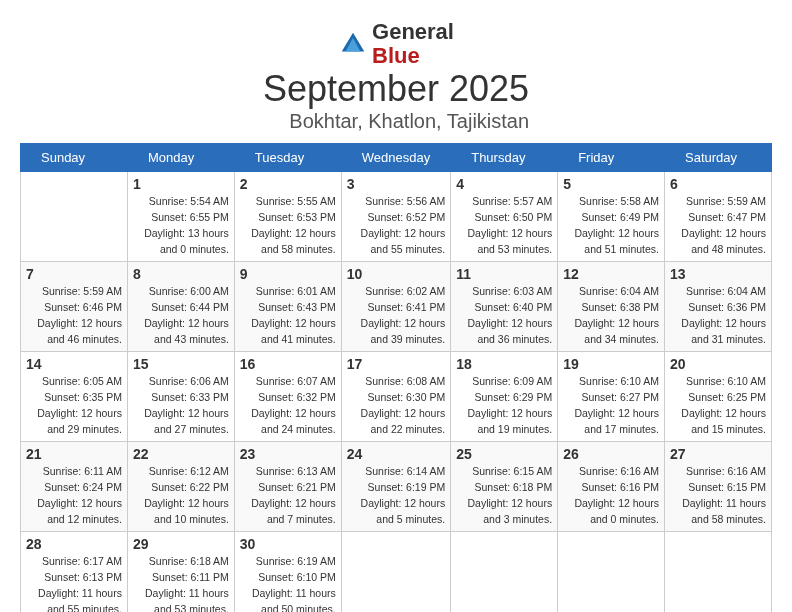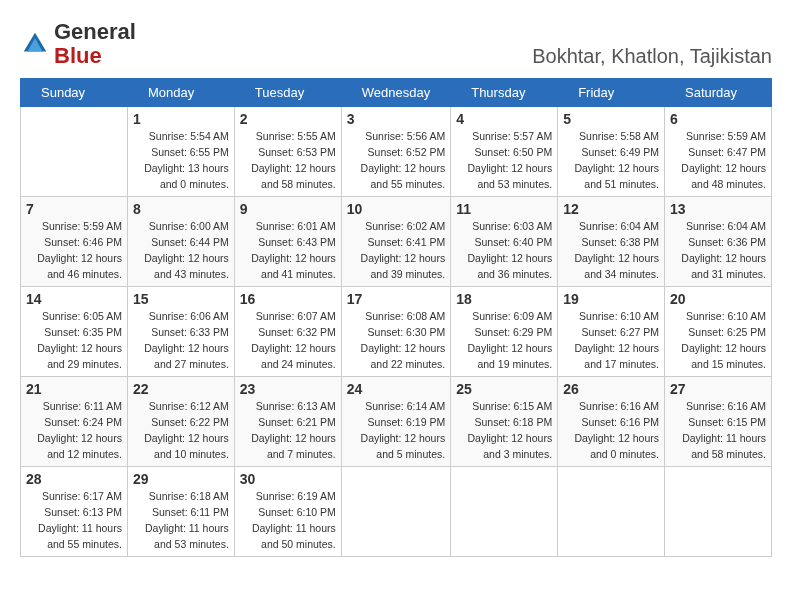--- a/index.html
+++ b/index.html
@@ -6,22 +6,23 @@
     body {
       font-family: Arial, sans-serif;
       background: #fff;
       width: 792px;
       min-height: 612px;
       padding: 20px;
     }
     .header {
       display: flex;
       justify-content: space-between;
-      align-items: flex-end;
+      align-items: center;
       margin-bottom: 10px;
+      flex-direction: column;
     }
     .logo {
       display: flex;
       align-items: center;
       gap: 4px;
     }
     .logo-text {
       font-size: 22px;
       font-weight: bold;
       line-height: 1.1;
@@ -100,20 +101,21 @@
     <svg class="logo-icon" viewBox="0 0 40 40">
       <polygon points="20,5 35,30 5,30" fill="#1a6aad"></polygon>
       <polygon points="20,12 30,30 10,30" fill="#4a9fdd"></polygon>
     </svg>
     <div class="logo-text">
       <span class="logo-general">General</span><br>
       <span class="logo-blue">Blue</span>
     </div>
   </div>
   <div class="title-block">
+    <div class="month-title">September 2025</div>
     <div class="location-title">Bokhtar, Khatlon, Tajikistan</div>
   </div>
 </div>
 
 <table class="calendar">
   <thead>
     <tr>
     <th>Sunday</th>
         <th>Monday</th>
         <th>Tuesday</th>

